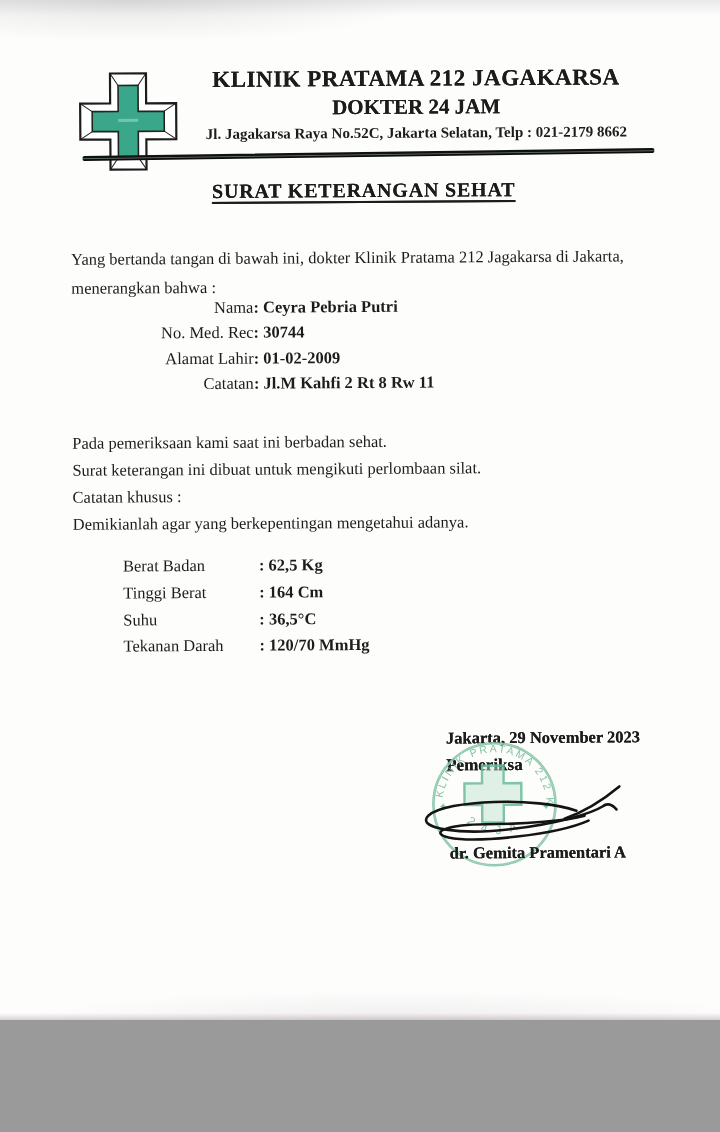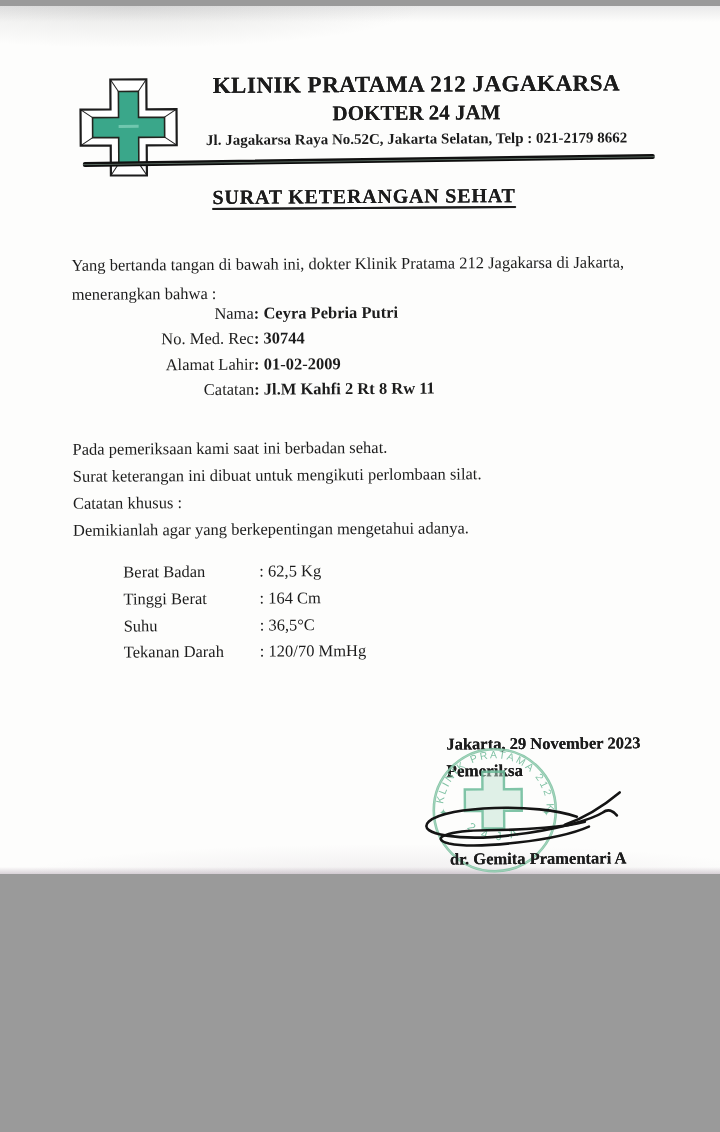--- a/index.html
+++ b/index.html
@@ -1,19 +1,19 @@
 <!DOCTYPE html>
 <html><head>
 <meta charset="utf-8">
 <style>
   html,body{margin:0;padding:0;background:#9a9a9a;}
   .page{
     position:relative;
-    width:720px;height:868px;
-    margin:6px auto;
+    width:720px;height:1020px;
+    margin:0 auto;
     background:
       radial-gradient(ellipse 420px 60px at 18% 0%, rgba(90,90,90,.14), transparent 70%),
       radial-gradient(ellipse 500px 40px at 55% 100%, rgba(120,100,120,.10), transparent 75%),
       linear-gradient(#e9e9e9 0px, rgba(233,233,233,0) 16px),
       linear-gradient(0deg, #d9d2d8 0px, rgba(217,210,216,0) 7px),
       #fdfdfc;
     overflow:hidden;
     font-family:"Liberation Serif","DejaVu Serif",serif;
     color:#1c1c1c;
   }
@@ -39,21 +39,21 @@
   .fields{position:absolute;left:122px;top:297px;font-size:16.5px;}
   .frow{display:flex;height:25.4px;align-items:flex-start;}
   .frow .lab{width:132px;text-align:right;}
   .frow .val{font-weight:bold;}
 
   .statements{position:absolute;left:72px;top:428px;font-size:16.5px;line-height:27px;width:620px;}
 
   .vitals{position:absolute;left:122px;top:555px;font-size:16.5px;}
   .vrow{display:flex;height:26.8px;align-items:flex-start;}
   .vrow .lab{width:136px;}
-  .vrow .val{font-weight:normal;}
+  .vrow .val{font-weight:bold;}
 
   
   .place-date{position:absolute;left:444px;top:729px;font-size:16.5px;font-weight:bold;text-shadow:0 0 .4px #222;}
   .role{position:absolute;left:444px;top:756px;font-size:17px;font-weight:bold;text-shadow:0 0 .4px #222;}
   .stamp{position:absolute;left:420px;top:733px;width:144px;height:144px;opacity:.88;}
   .sig{position:absolute;left:404px;top:770px;width:220px;height:85px;}
   .doctor{position:absolute;left:447px;top:844px;font-size:16.5px;font-weight:bold;text-shadow:0 0 .4px #222;}
 </style>
 </head>
 <body>

